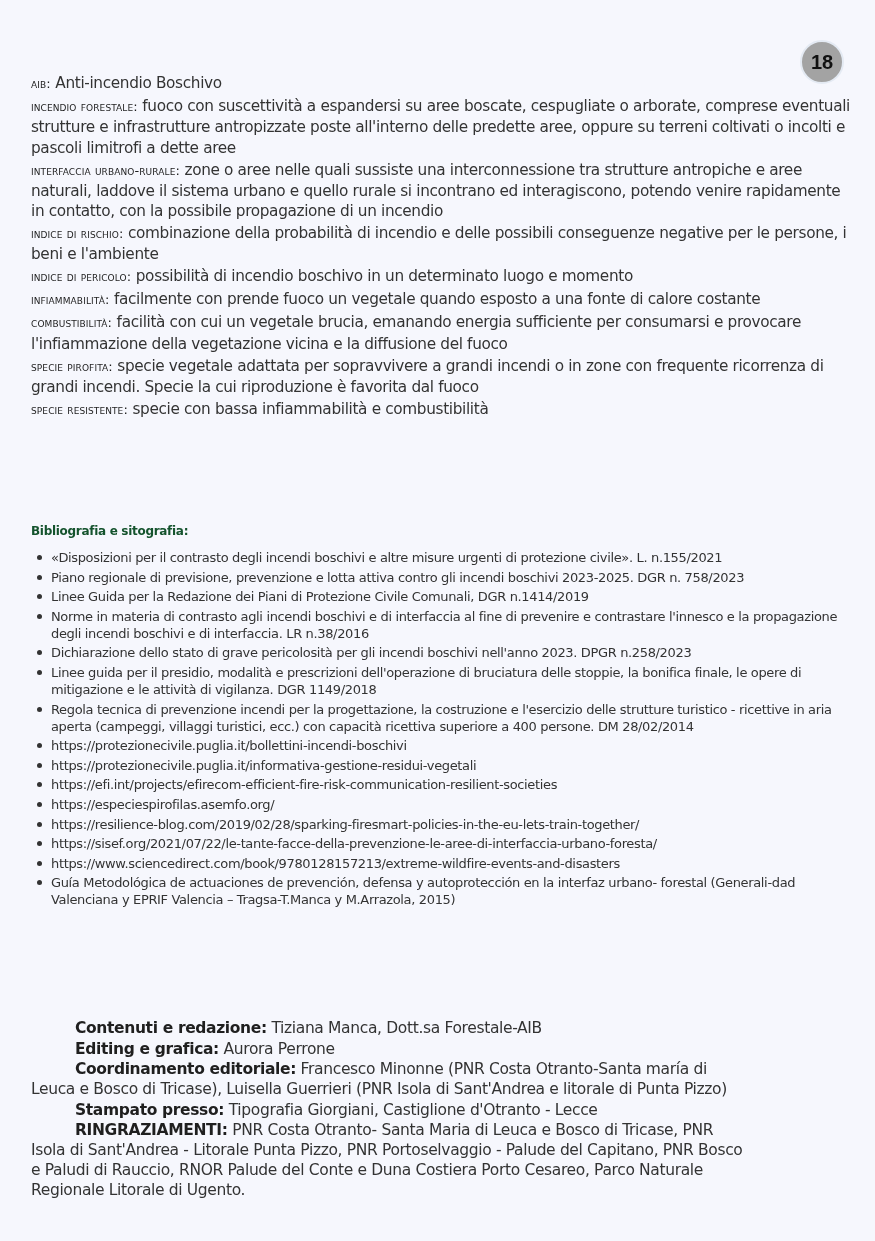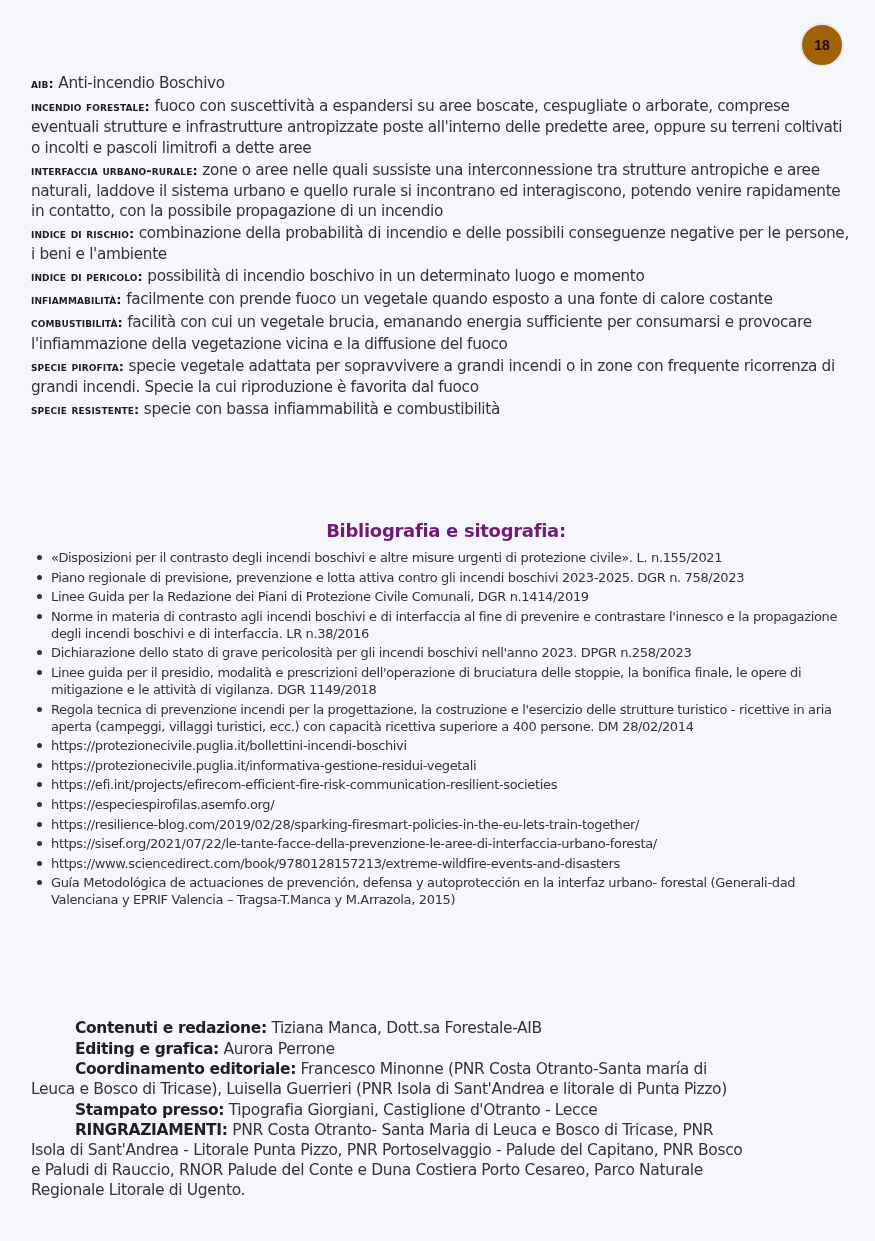--- a/index.html
+++ b/index.html
@@ -5,44 +5,44 @@
   html, body { margin: 0; padding: 0; }
   body {
     width: 875px; height: 1241px;
     background: #f6f7fd;
     font-family: "DejaVu Sans", sans-serif;
     color: #2b2b2b;
     position: relative;
     overflow: hidden;
   }
   .page-number {
-    position: absolute; left: 800px; top: 23px;
+    position: absolute; left: 800px; top: 40px;
     width: 44px; height: 44px; border-radius: 50%;
-    border: 2px solid #e4eaf3; background: #a16207;
+    border: 2px solid #e4eaf3; background: #a3a3a3;
     display: flex; align-items: center; justify-content: center;
     font-family: "Liberation Sans", sans-serif; font-weight: bold;
-    font-size: 14px; color: #111; box-sizing: border-box;
+    font-size: 20px; color: #111; box-sizing: border-box;
   }
   .defs { position: absolute; left: 31px; top: 73px; width: 820px; }
   .h-defs {
     font-size: 16px; font-weight: bold; color: #1f1f1f;
     line-height: 22px; letter-spacing: -0.3px;
   }
   .def {
     font-size: 15.3px; line-height: 20.3px; letter-spacing: -0.35px;
     margin-bottom: 1.7px; color: #333;
   }
   .def .term {
-    font-weight: bold; font-variant: small-caps; text-transform: lowercase;
+    font-weight: normal; font-variant: small-caps; text-transform: lowercase;
     font-size: 13px; letter-spacing: 0.1px; color: #1d1d1d;
   }
   .biblio { position: absolute; left: 31px; top: 520px; width: 830px; }
   .h-biblio {
-    font-size: 18px; font-weight: bold; color: #701a75;
-    line-height: 22px; margin-bottom: 7px; letter-spacing: -0.3px; text-align: center;
+    font-size: 12px; font-weight: bold; color: #14532d;
+    line-height: 22px; margin-bottom: 7px; letter-spacing: -0.3px;
   }
   .biblio ul { margin: 0; padding: 0; list-style: none; }
   .biblio li {
     position: relative; padding-left: 20px;
     font-size: 13px; line-height: 17px; letter-spacing: -0.35px;
     color: #333; margin-bottom: 2.6px;
   }
   .biblio li .bullet {
     position: absolute; left: 6px; top: 6px;
     width: 5px; height: 5px; border-radius: 50%; background: #333;

